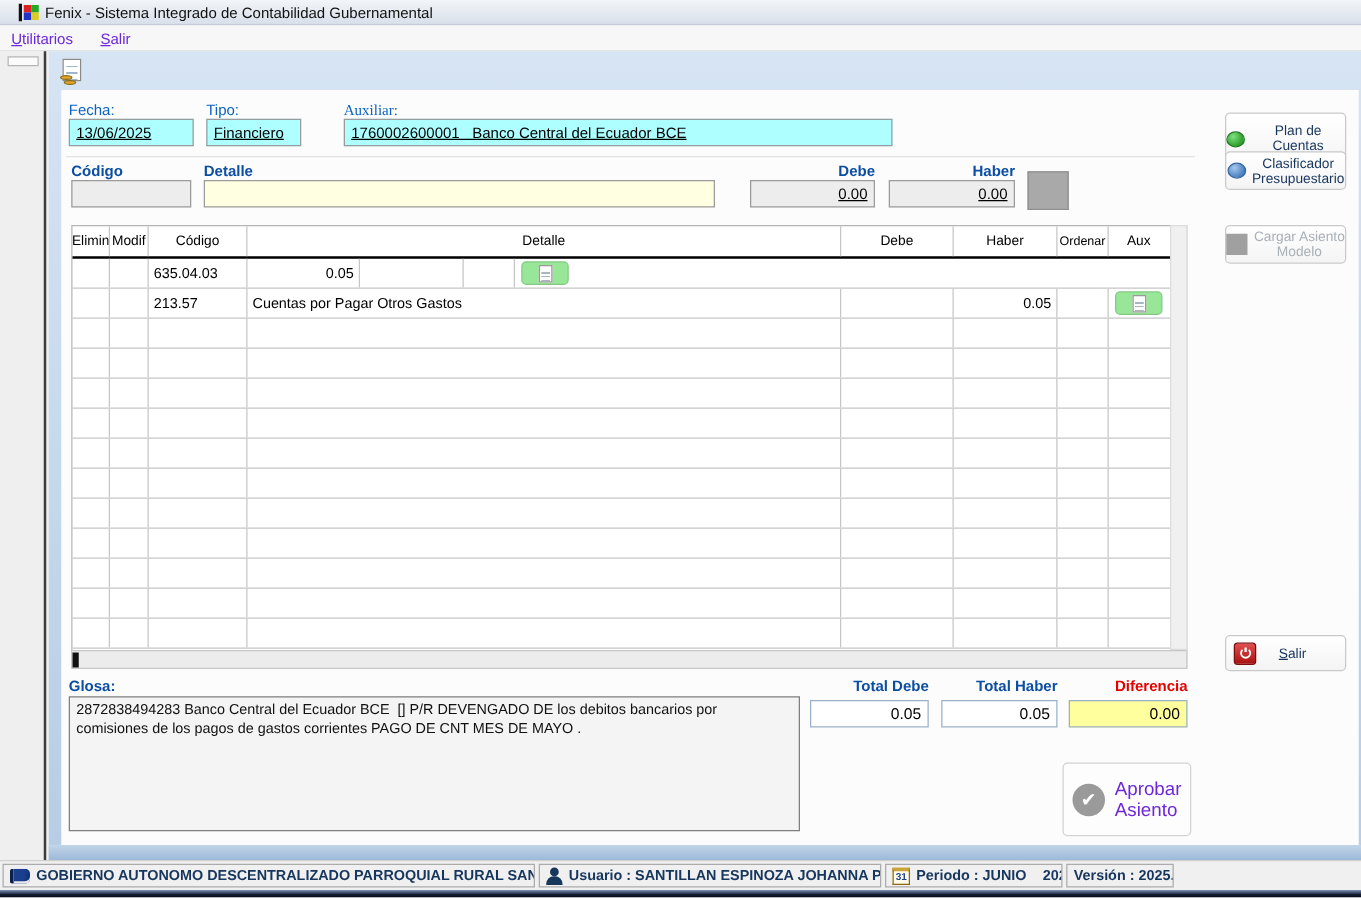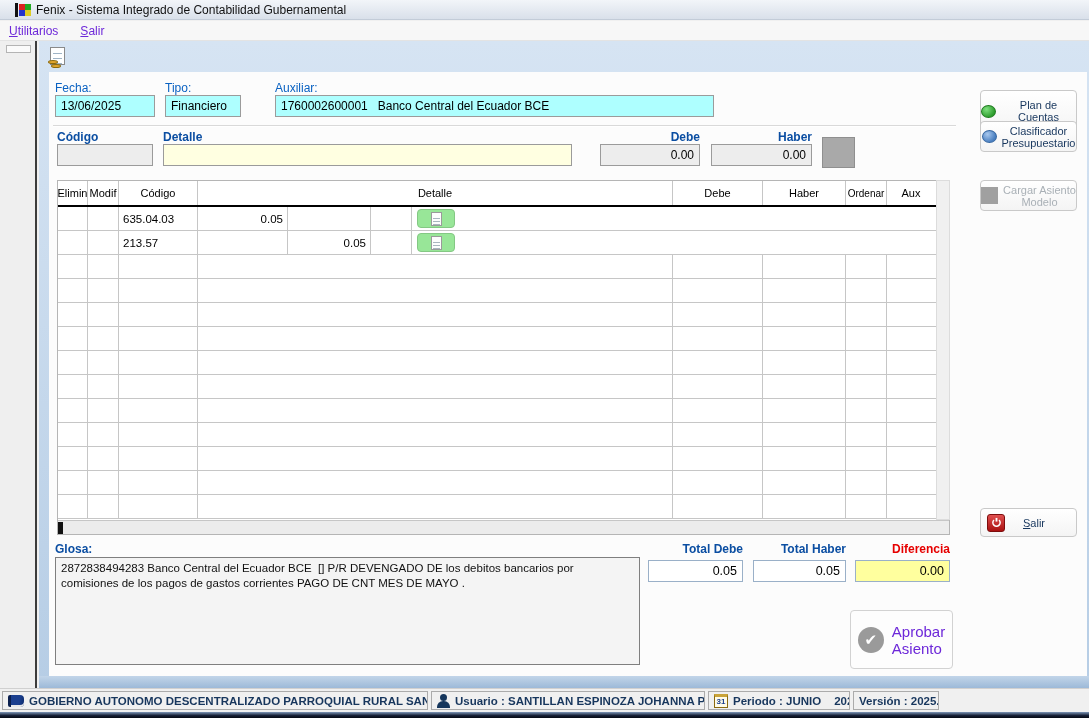--- a/index.html
+++ b/index.html
@@ -33,21 +33,21 @@
   .journal-icon { left:9px; top:6px; width:20px; height:22px; position:absolute; }
   .page { position:absolute; left:2px; top:0; width:15px; height:18px; background:#fff; border:1px solid #8a8a8a;
     background-image:repeating-linear-gradient(#fff 0 2px, #9fb4c6 2px 3px, #fff 3px 5px); background-size:9px 100%; background-repeat:no-repeat; background-position:2px 3px; }
   .coin { position:absolute; width:10px; height:4px; background:#e0a62e; border:1px solid #8a6a10; border-radius:50%; }
 
   
   .lbl { color:#0a62c2; font-size:12px; }
   .lblb { color:#0b4ea2; font-size:12px; font-weight:bold; }
   .lblr { color:#e60000; font-size:12px; font-weight:bold; }
 
-  .field { border:1px solid #9b9b9b; background:#aeffff; height:22px; line-height:20px; padding:0 5px; font-size:12px; white-space:pre; overflow:hidden; }
+  .field { border:1px solid #9b9b9b; background:#aeffff; height:22px; line-height:20px; padding:0 5px; font-size:12px; white-space:pre; overflow:hidden;text-decoration:underline; }
   .field.gray { background:#ededed; }
   .field.ivory { background:#ffffe1; }
   .field.right { text-align:right; }
   .sep-line { height:2px; border-top:1px solid #d9d9d9; border-bottom:1px solid #ffffff; }
   .graybtn { background:#a9a9a9; border:1px solid #8f8f8f; }
 
   
   .tablewrap { left:57px; top:180px; width:893px; height:355px; border:1px solid #b5b5b5; background:#fff; }
   .thead { display:flex; height:26px; border-bottom:2px solid #000; align-items:center; font-size:11px; }
   .thead .c { text-align:center; }
@@ -134,21 +134,21 @@
     <span class="coin" style="left:0;top:13px;"></span>
     <span class="coin" style="left:3px;top:17px;"></span>
   </span>
   <div class="content"></div>
 </div>
 
 <div class="abs lbl" style="left:55px;top:81px;">Fecha:</div>
 <div class="abs field" style="left:55px;top:95px;width:100px;">13/06/2025</div>
 <div class="abs lbl" style="left:165px;top:81px;">Tipo:</div>
 <div class="abs field" style="left:165px;top:95px;width:76px;">Financiero</div>
-<div class="abs lbl" style="left:275px;top:81px;">Auxiliar:</div>
+<div class="abs lbl" style="left:275px;top:81px;font-family:Liberation Serif, serif;">Auxiliar:</div>
 <div class="abs field" style="left:275px;top:95px;width:439px;">1760002600001   Banco Central del Ecuador BCE</div>
 
 <div class="abs sep-line" style="left:53px;top:125px;width:903px;"></div>
 
 <div class="abs lblb" style="left:57px;top:130px;">Código</div>
 <div class="abs field gray" style="left:57px;top:144px;width:96px;"></div>
 <div class="abs lblb" style="left:163px;top:130px;">Detalle</div>
 <div class="abs field ivory" style="left:163px;top:144px;width:409px;"></div>
 <div class="abs lblb" style="left:600px;top:130px;width:100px;text-align:right;">Debe</div>
 <div class="abs field gray right" style="left:600px;top:144px;width:100px;">0.00</div>
@@ -178,20 +178,21 @@
         <div class="c c-aux">
           <span class="auxbtn">
             <span class="docico"></span>
           </span>
         </div>
       </div>
       <div class="trow">
         <div class="c c-elim"></div>
         <div class="c c-modif"></div>
         <div class="c c-cod">213.57</div>
+        <div class="c c-det">Cuentas por Pagar Otros Gastos</div>
         <div class="c c-debe num"></div>
         <div class="c c-haber num">0.05</div>
         <div class="c c-ord"></div>
         <div class="c c-aux">
           <span class="auxbtn">
             <span class="docico"></span>
           </span>
         </div>
       </div>
       <div class="trow">

